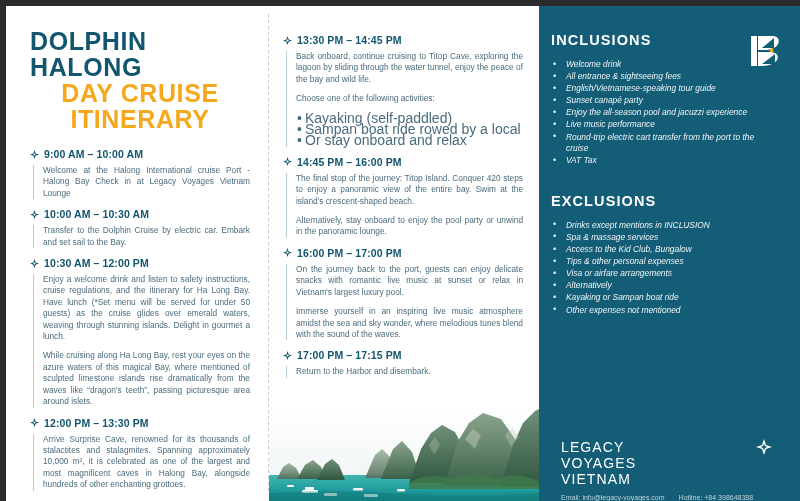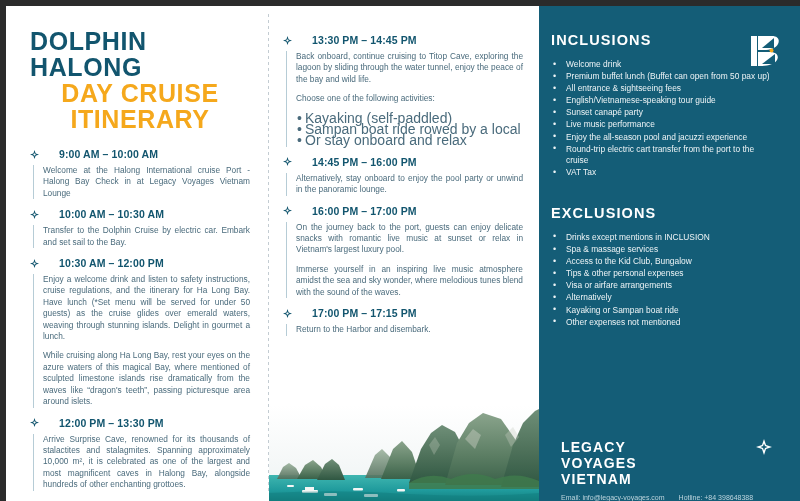--- a/index.html
+++ b/index.html
@@ -43,21 +43,21 @@
     color: #12556e;
     white-space: nowrap;
   }
   .title-line.accent { color: #f5a81c; text-align: center; }
 
   .event { margin-bottom: 9px; }
 
   .event-time {
     display: flex;
     align-items: center;
-    gap: 20px;
+    gap: 5px;
     font-size: 10.5px;
     font-weight: 700;
     color: #12556e;
     letter-spacing: 0.1px;
     margin-bottom: 5px;
   }
 
   .diamond-icon { flex: 0 0 auto; display: block; }
 
   .event-body {
@@ -142,20 +142,21 @@
   }
 
   .panel-list { list-style: none; margin-bottom: 4px; }
   .panel-list li {
     font-size: 8.4px;
     line-height: 11.6px;
     color: #eef4f6;
     padding-left: 15px;
     position: relative;
     margin-bottom: 0.5px;
+    font-style: italic;
   }
   .panel-list li::before {
     content: "\2022";
     position: absolute;
     left: 2px;
     top: -0.5px;
     color: #eef4f6;
     font-size: 9px;
   }
 
@@ -168,21 +169,21 @@
   }
 
   .footer-brand {
     position: absolute;
     left: 22px;
     bottom: 14px;
   }
   .footer-brand .brand-line {
     font-size: 14px;
     line-height: 16px;
-    font-weight: 700;
+    font-weight: 400;
     letter-spacing: 1.1px;
     color: #ffffff;
   }
 
   .footer-contact {
     position: absolute;
     left: 22px;
     bottom: 0px;
     display: flex;
     gap: 14px;
@@ -288,20 +289,21 @@
         </div>
         <div class="event">
           <div class="event-time">
             <svg class="diamond-icon" width="9" height="9" viewBox="0 0 16 16" aria-hidden="true">
               <path d="M8 0 L10 6 L16 8 L10 10 L8 16 L6 10 L0 8 L6 6 Z" fill="#12556e"></path>
               <path d="M8 5 L8.8 7.2 L11 8 L8.8 8.8 L8 11 L7.2 8.8 L5 8 L7.2 7.2 Z" fill="#ffffff"></path>
             </svg>
             <span>14:45 PM – 16:00 PM</span>
           </div>
           <div class="event-body">
+            <p>The final stop of the journey: Titop Island. Conquer 420 steps to enjoy a panoramic view of the entire bay. Swim at the island's crescent-shaped beach.</p>
             <p>Alternatively, stay onboard to enjoy the pool party or unwind in the panoramic lounge.</p>
           </div>
         </div>
         <div class="event">
           <div class="event-time">
             <svg class="diamond-icon" width="9" height="9" viewBox="0 0 16 16" aria-hidden="true">
               <path d="M8 0 L10 6 L16 8 L10 10 L8 16 L6 10 L0 8 L6 6 Z" fill="#12556e"></path>
               <path d="M8 5 L8.8 7.2 L11 8 L8.8 8.8 L8 11 L7.2 8.8 L5 8 L7.2 7.2 Z" fill="#ffffff"></path>
             </svg>
             <span>16:00 PM – 17:00 PM</span>
@@ -397,26 +399,25 @@
         <path d="M10 18 H22 C29 18 31 22 29 26 C27 30 20 32 13 32 L10 32 Z" fill="#ffffff"></path>
         <path d="M14 14 L26 4 L26 14 Z" fill="#145d77"></path>
         <path d="M14 30 L27 20 L27 30 Z" fill="#145d77"></path>
         <circle cx="23.5" cy="16.5" r="2" fill="#f5a81c"></circle>
       </svg>
     </div>
 
     <div class="panel-heading">INCLUSIONS</div>
     <ul class="panel-list" id="inclusions-list">
         <li>Welcome drink</li>
-        <li>Premium buffet lunch (Buffet can open from 50 pax up)</li>
         <li>All entrance &amp; sightseeing fees</li>
         <li>English/Vietnamese-speaking tour guide</li>
         <li>Sunset canapé party</li>
+        <li>Enjoy the all-season pool and jacuzzi experience</li>
         <li>Live music performance</li>
-        <li>Enjoy the all-season pool and jacuzzi experience</li>
         <li>Round-trip electric cart transfer from the port to the cruise</li>
         <li>VAT Tax</li>
       </ul>
 
     <div class="section-gap"></div>
 
     <div class="panel-heading">EXCLUSIONS</div>
     <ul class="panel-list" id="exclusions-list">
         <li>Drinks except mentions in INCLUSION</li>
         <li>Spa &amp; massage services</li>

